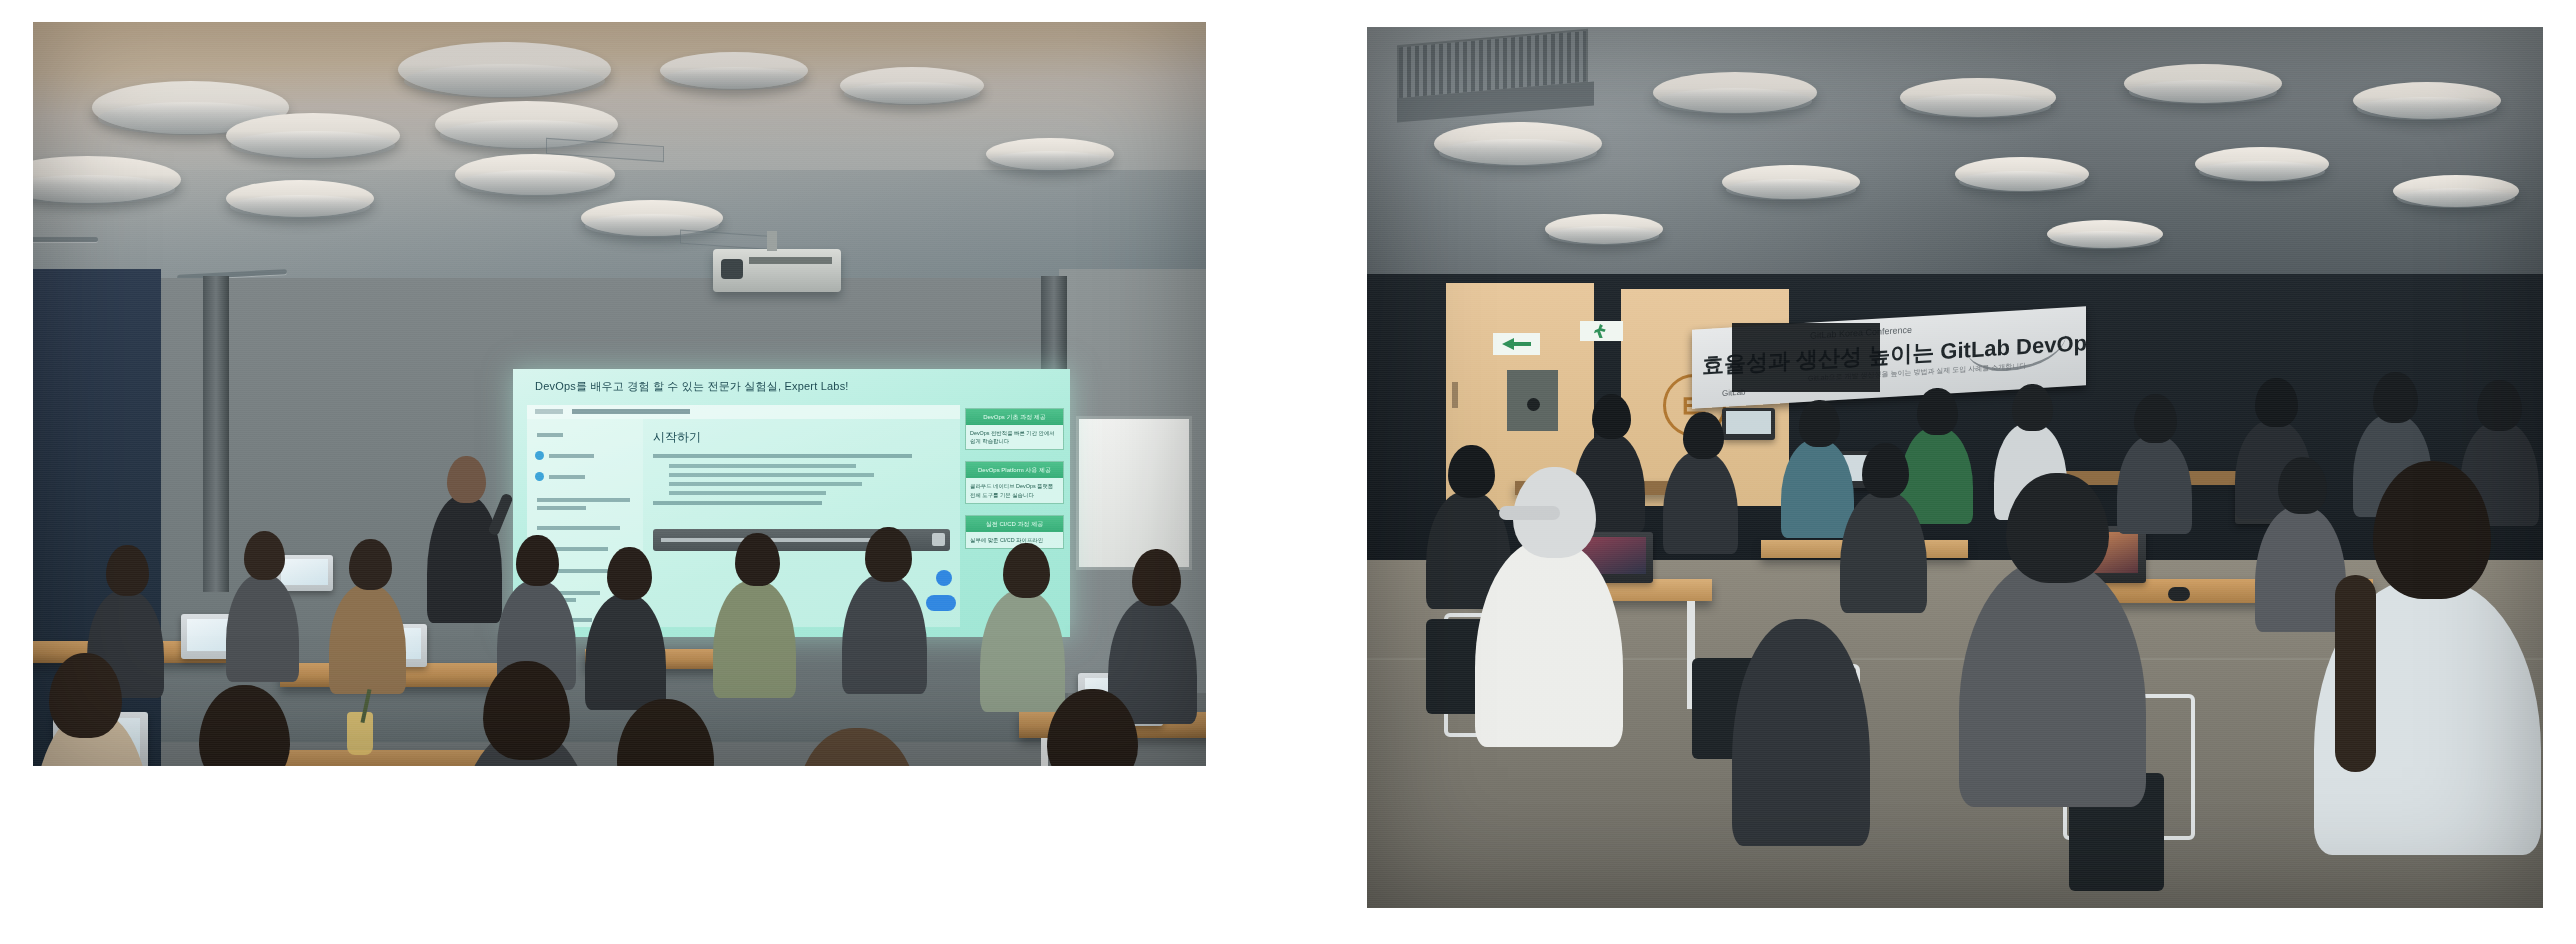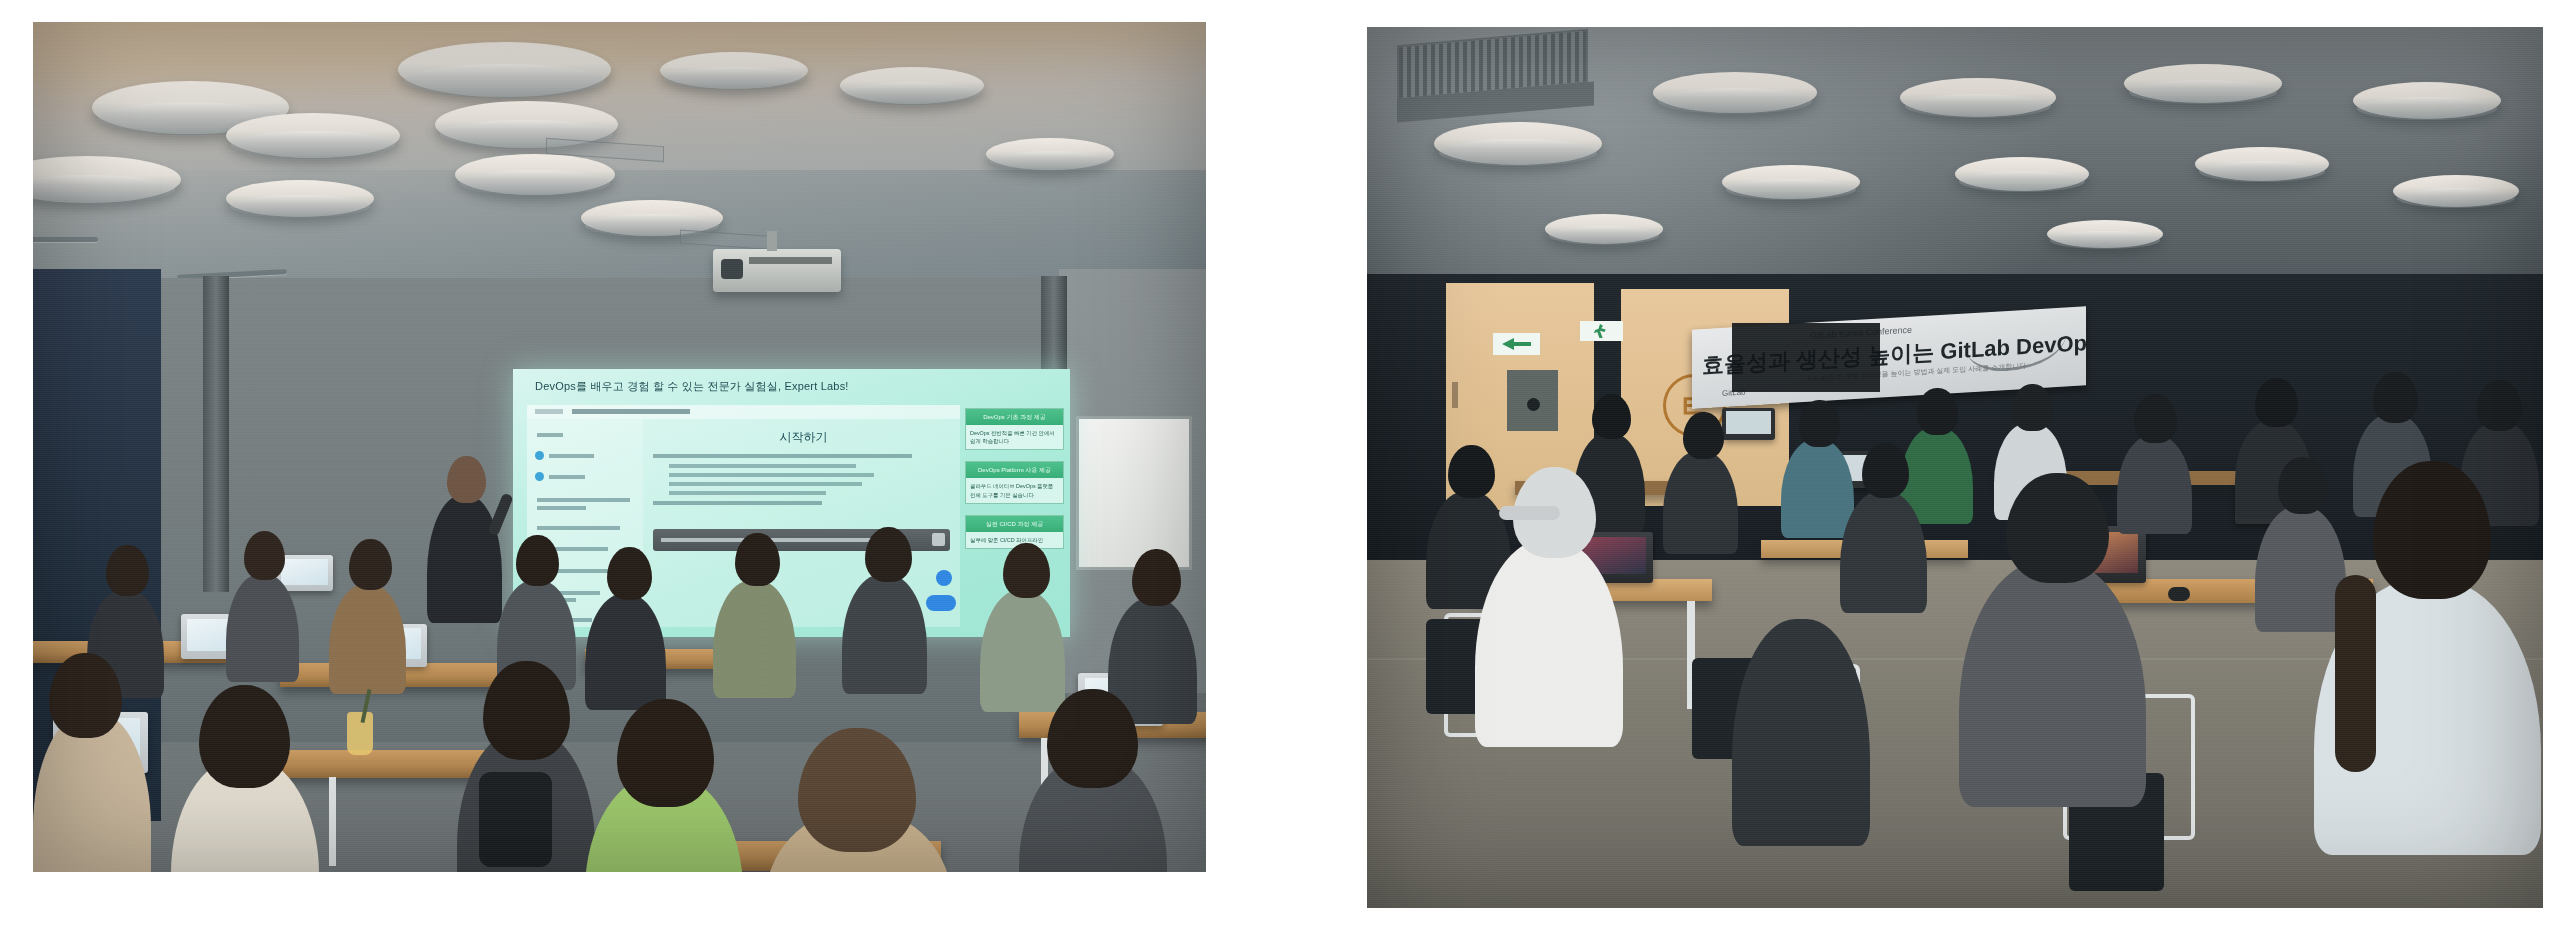--- a/index.html
+++ b/index.html
@@ -2,21 +2,21 @@
 <html><head>
 <meta charset="utf-8">
 <style>
   html,body{margin:0;padding:0;background:#ffffff;}
   body{width:2576px;height:945px;font-family:"Liberation Sans",sans-serif;overflow:hidden;}
   .stage{position:relative;width:2576px;height:945px;background:#ffffff;}
 
   .photo{position:absolute;overflow:hidden;}
 
   
-  #photo-left{left:33px;top:22px;width:1173px;height:850px;background:#6f7678;}
+  #photo-left{left:33px;top:22px;width:1173px;height:744px;background:#6f7678;}
   .l-ceiling{position:absolute;left:0;top:0;width:100%;height:325px;
     background:linear-gradient(178deg,#cdb79a 0%,#c4b39c 14%,#b9b2aa 26%,#a8aaa8 42%,#9aa0a1 60%,#8d9698 78%,#848e91 100%);}
   .l-ceil-shade{position:absolute;left:0;top:148px;width:100%;height:187px;
     background:linear-gradient(170deg,rgba(120,132,136,0) 0%,rgba(110,124,130,.55) 70%,rgba(100,115,122,.7) 100%);}
   .disc{position:absolute;border-radius:50%;
     background:linear-gradient(180deg,#efeae3 0%,#e2ded7 40%,#c7c6c2 62%,#aeb0ae 100%);
     box-shadow:0 7px 11px rgba(40,48,52,.33);}
   .disc::after{content:"";position:absolute;left:3%;top:40%;width:94%;height:62%;border-radius:50%;
     background:linear-gradient(180deg,rgba(255,255,255,.25),rgba(120,130,134,.45));}
   .slot{position:absolute;height:5px;border-radius:3px;background:rgba(86,98,104,.55);
@@ -30,21 +30,21 @@
   .l-wall-mid{position:absolute;left:108px;top:256px;width:927px;height:464px;
     background:linear-gradient(180deg,#7d8486 0%,#6e7779 70%,#626c6f 100%);}
   .l-pillar{position:absolute;width:26px;background:linear-gradient(90deg,#4b5356,#6c7477,#3f4749);}
 
   .screen{position:absolute;left:480px;top:347px;width:557px;height:268px;
     background:linear-gradient(160deg,#d8f5ee 0%,#bff0e4 30%,#a9ead9 60%,#9ee5d4 100%);
     box-shadow:0 0 26px rgba(170,235,220,.5);overflow:hidden;}
   .screen-head{position:absolute;left:22px;top:10px;right:10px;font-size:11px;color:#1d4a52;
     letter-spacing:0.2px;white-space:nowrap;}
   .doc{position:absolute;left:14px;top:36px;right:110px;bottom:10px;
-    background:rgba(255,255,255,.30);text-align:center;}
+    background:rgba(255,255,255,.30);}
   .doc-top{position:absolute;left:0;top:0;width:100%;height:14px;background:rgba(255,255,255,.45);}
   .doc-top .crumb{position:absolute;left:45px;top:4px;width:118px;height:5px;background:rgba(30,70,80,.5);}
   .doc-top .crumb2{position:absolute;left:8px;top:4px;width:28px;height:5px;background:rgba(30,70,80,.28);}
   .doc-side{position:absolute;left:0;top:14px;width:116px;bottom:0;background:rgba(255,255,255,.22);}
   .doc-side .si{position:absolute;left:10px;height:4px;background:rgba(34,80,90,.42);}
   .doc-side .dot{position:absolute;left:8px;width:9px;height:9px;border-radius:50%;background:#3ba3d8;}
   .doc-main{position:absolute;left:126px;top:20px;right:6px;bottom:4px;}
   .doc-h{font-size:12px;color:#14464f;margin:4px 0 8px 0;}
   .doc-l{height:4px;background:rgba(26,72,82,.40);margin:6px 0;}
   .doc-b{height:4px;background:rgba(26,72,82,.36);margin:5px 0 5px 16px;}

